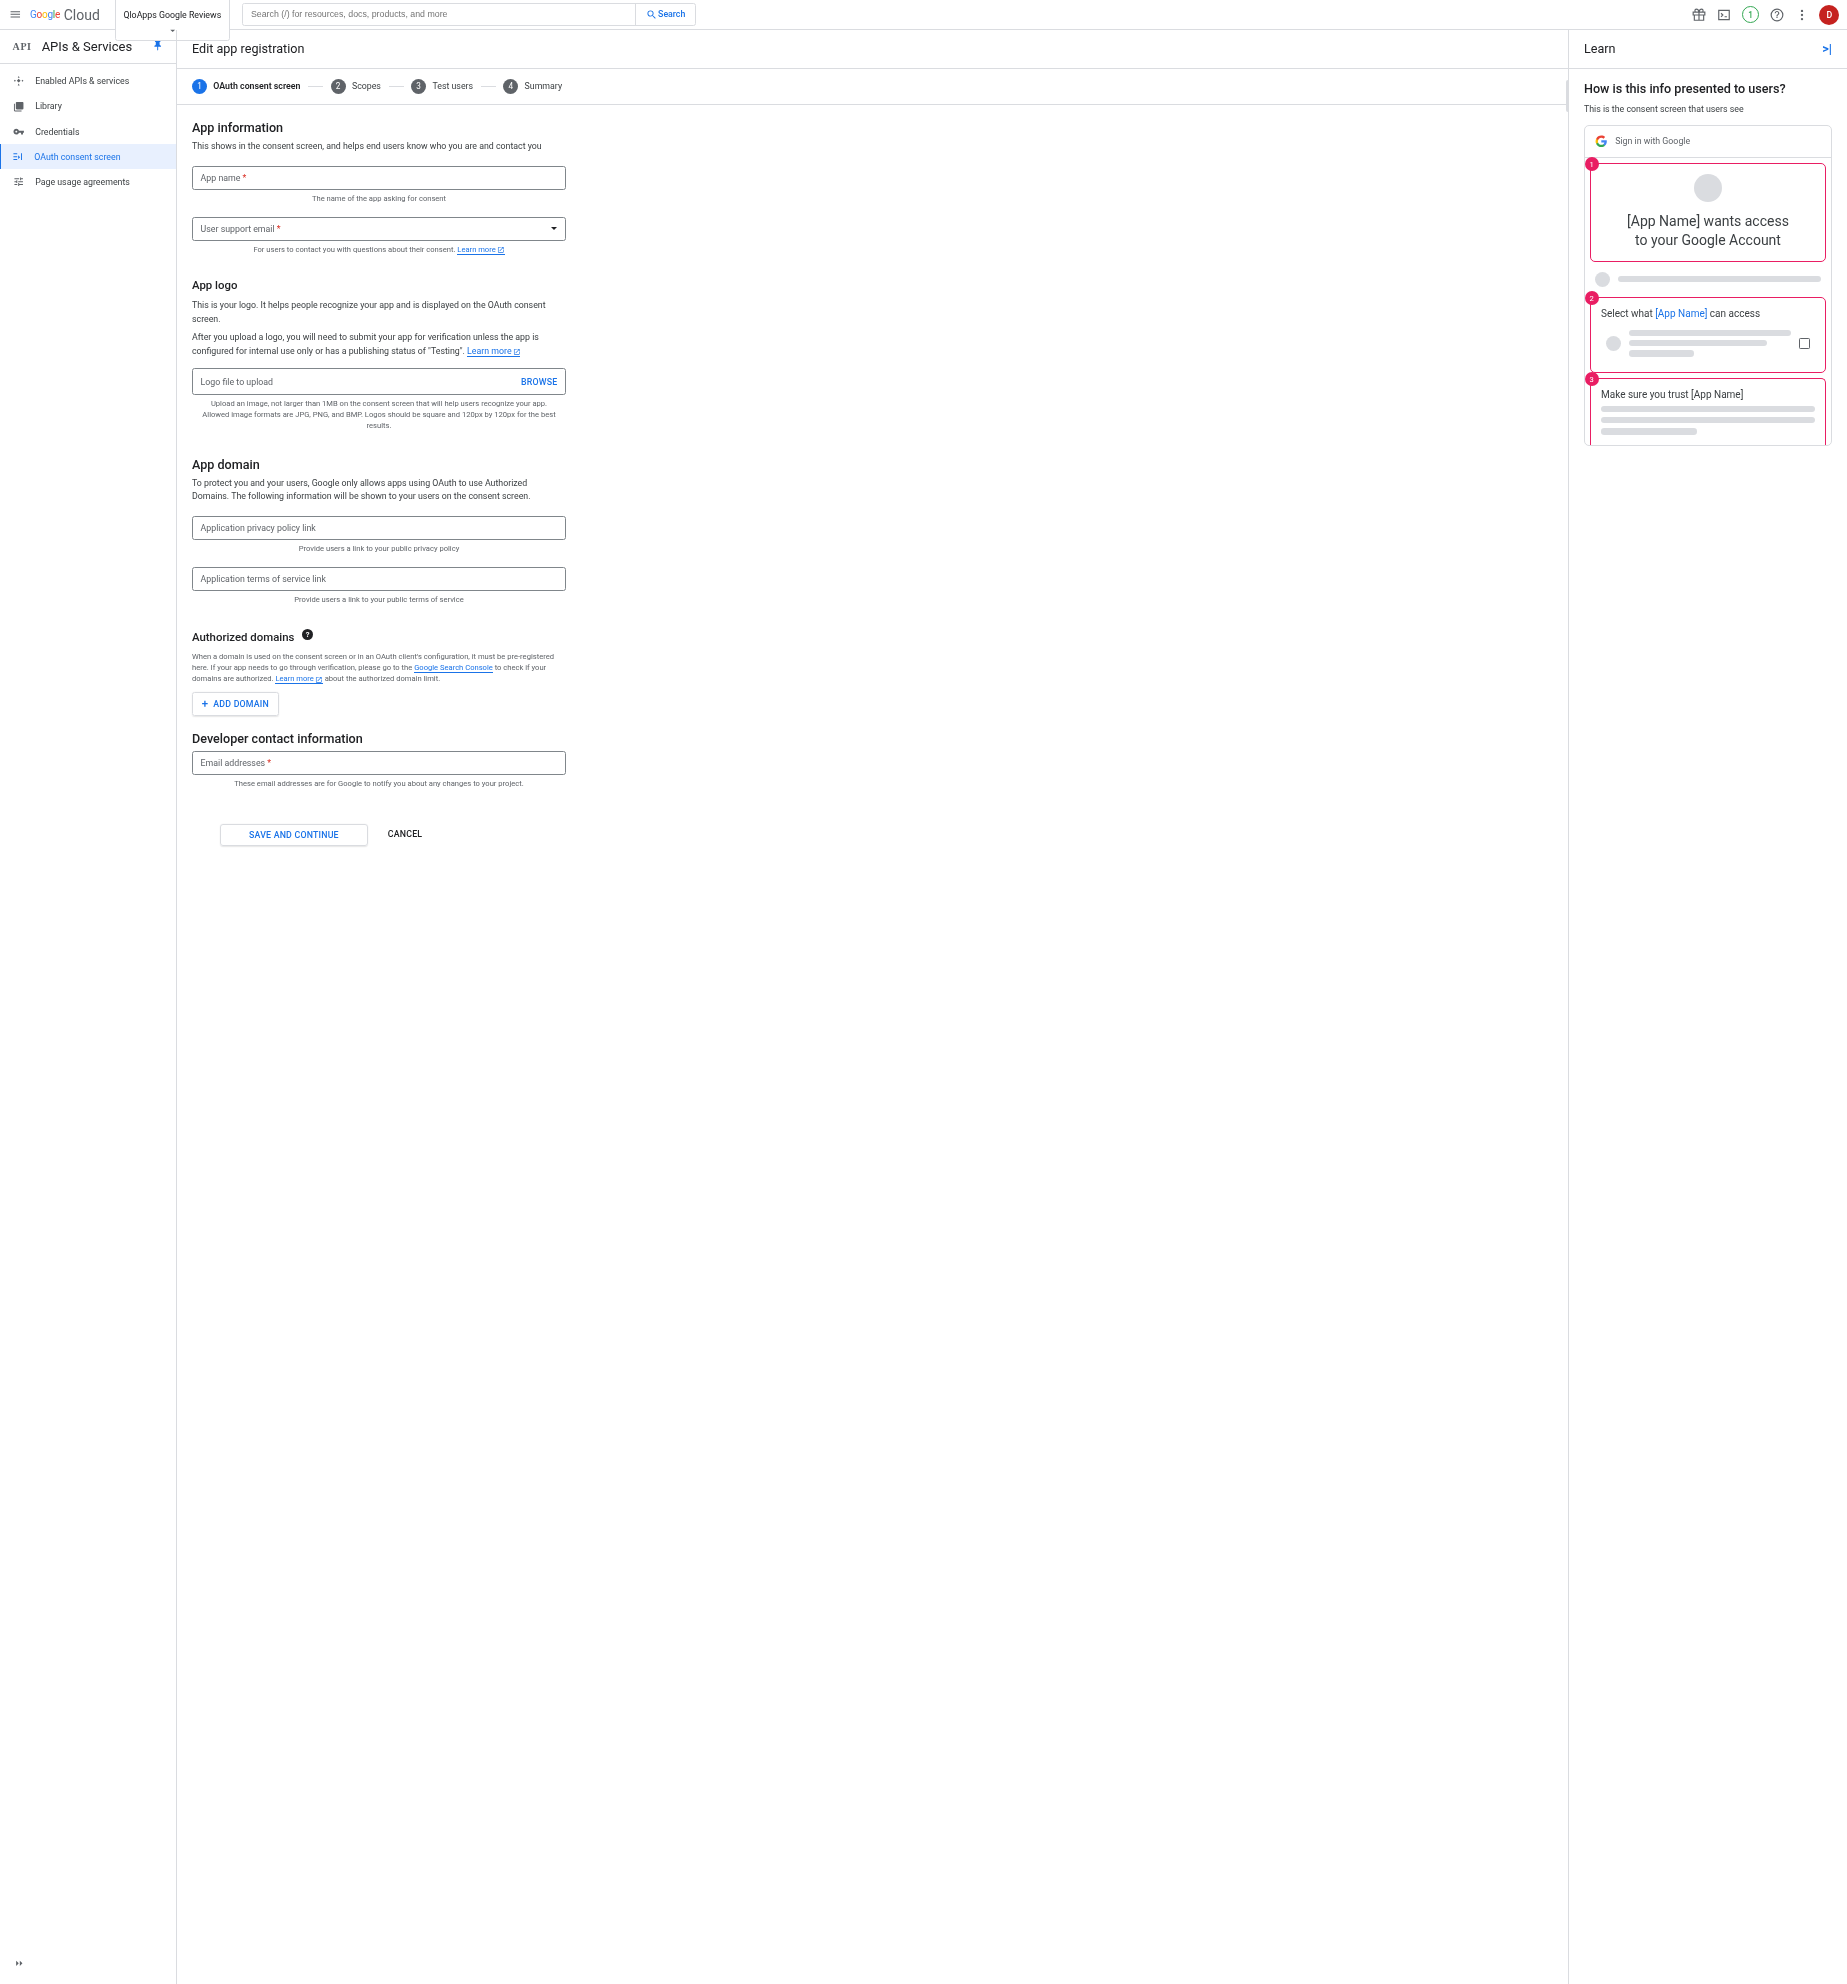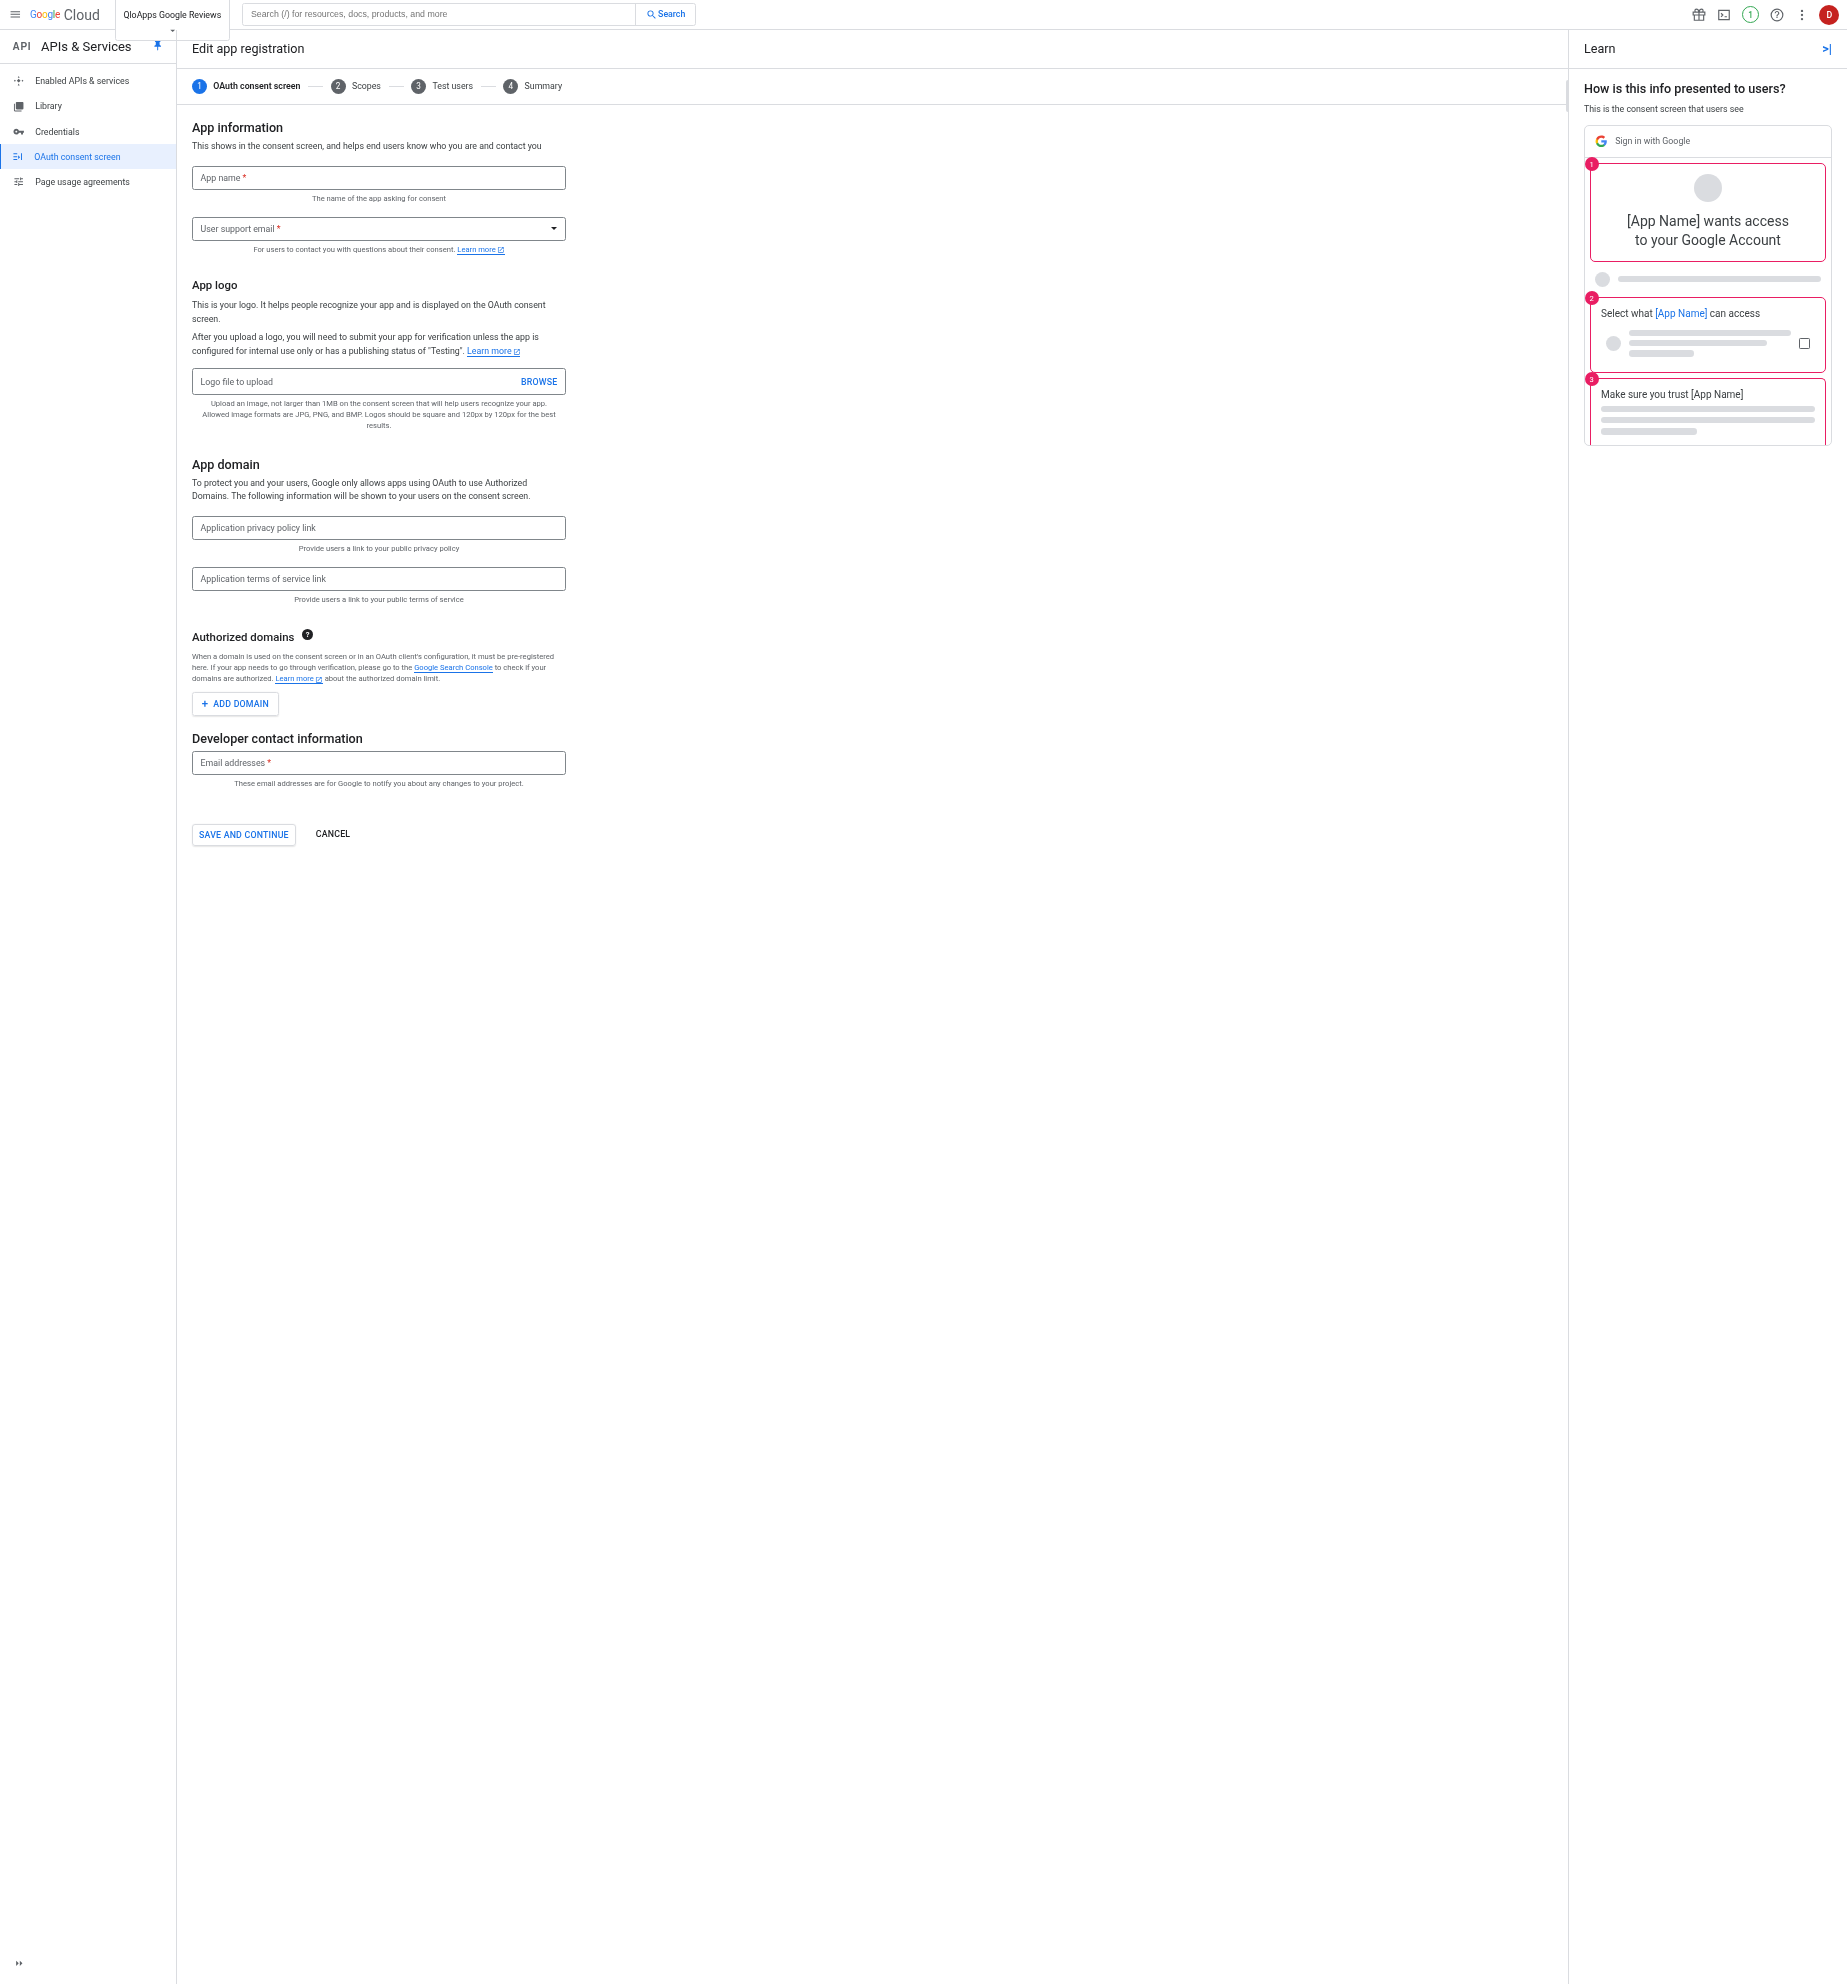--- a/index.html
+++ b/index.html
@@ -20,21 +20,21 @@
 .header-icon { width: 15px; height: 15px; display: flex; align-items: center; justify-content: center; cursor: pointer; color: #5f6368; }
 .badge-circle { width: 17.7px; height: 17.7px; border: 1.3px solid #34a853; border-radius: 50%; display: flex; align-items: center; justify-content: center; color: #34a853; font-size: 8.2px; font-weight: 500; cursor: pointer; }
 .avatar { width: 20px; height: 20px; border-radius: 50%; background: #c5221f; color: #fff; display: flex; align-items: center; justify-content: center; font-weight: 500; cursor: pointer; }
 
 
 .layout { display: flex; height: calc(100vh - 30px); }
 
 
 .sidebar { width: 177px; border-right: 0.6px solid #dadce0; display: flex; flex-direction: column; position: relative; }
 .sidebar-header { display: flex; align-items: center; padding: 8.8px 12.6px; border-bottom: 0.6px solid #dadce0; }
-.sidebar-header .api-badge { font-family: Liberation Sans, sans-serif; font-weight: 600; font-size: 10px; color: #5f6368; letter-spacing: 0.6px; }
+.sidebar-header .api-badge { font-family: Liberation Serif, serif; font-weight: 600; font-size: 10px; color: #5f6368; letter-spacing: 0.6px; }
 .sidebar-header .title { margin-left: 10px; font-size: 13px; color: #202124; }
 .sidebar-header .pin { margin-left: auto; color: #1a73e8; cursor: pointer; }
 .sidebar-items { padding: 5px 0; }
 .sidebar-item { display: flex; align-items: center; padding: 6.3px 12.6px; cursor: pointer; color: #3c4043; gap: 10px; }
 .sidebar-item.active { background: #e8f0fe; color: #1a73e8; border-left: 1.9px solid #1a73e8; padding-left: 10.7px; }
 .sidebar-item .icon { width: 12.6px; height: 12.6px; display: flex; align-items: center; justify-content: center; }
 .sidebar-collapse { position: absolute; bottom: 12.6px; left: 12.6px; cursor: pointer; color: #5f6368; }
 
 
 .main { flex: 1; display: flex; overflow: hidden; }
@@ -66,21 +66,21 @@
 .help-icon { width: 11.4px; height: 11.4px; border-radius: 50%; background: #202124; color: #fff; display: flex; align-items: center; justify-content: center; font-size: 7.6px; font-weight: bold; }
 .body-text { color: #3c4043; line-height: 1.6; margin-bottom: 3.8px; }
 .small-text { font-size: 7.6px; color: #5f6368; line-height: 1.5; }
 .link { color: #1a73e8; border-bottom: 0.6px solid #1a73e8; cursor: pointer; }
 .ext-icon { display: inline-block; width: 7.6px; height: 7.6px; margin-left: 1.3px; vertical-align: middle; }
 .logo-upload { border: 0.6px solid #80868b; border-radius: 2.5px; padding: 7.6px; display: flex; align-items: center; justify-content: space-between; margin-top: 10px; }
 .browse-btn { color: #1a73e8; font-weight: 500; cursor: pointer; letter-spacing: 0.2px; }
 .add-btn { display: inline-flex; align-items: center; gap: 5px; border: 0.6px solid #dadce0; border-radius: 2.5px; padding: 5px 8.8px; color: #1a73e8; font-weight: 500; cursor: pointer; margin-top: 7.6px; letter-spacing: 0.2px; box-shadow: 0 0.6px 1.3px rgba(0,0,0,0.1); }
 .plus { font-size: 11.4px; line-height: 1; }
 .action-row { display: flex; gap: 10px; padding: 7.6px 15px 15px; }
-.primary-btn { border: 0.6px solid #dadce0; border-radius: 3px; padding: 5px 6px; color: #1a73e8; font-weight: 500; cursor: pointer; letter-spacing: 0.2px; box-shadow: 0 0.6px 1.3px rgba(0,0,0,0.1); }
+.primary-btn { border: 0.6px solid #dadce0; border-radius: 3px; padding: 5px 28px; color: #1a73e8; font-weight: 500; cursor: pointer; letter-spacing: 0.2px; box-shadow: 0 0.6px 1.3px rgba(0,0,0,0.1); margin-left: 28px; }
 .secondary-btn { padding: 5px 10px; font-weight: 500; cursor: pointer; letter-spacing: 0.2px; color: #202124; }
 
 
 .learn { width: 278px; padding: 0; overflow-y: auto; }
 .learn-header { display: flex; align-items: center; justify-content: space-between; padding: 11.4px 15px; border-bottom: 0.6px solid #dadce0; font-size: 12.6px; }
 .learn-body { padding: 12.6px 15px; }
 .learn-title { font-size: 12.6px; font-weight: 500; margin-bottom: 7.6px; }
 .learn-desc { color: #3c4043; margin-bottom: 11.4px; }
 .consent-preview { border: 0.6px solid #dadce0; border-radius: 5px; overflow: hidden; }
 .preview-signin { display: flex; align-items: center; gap: 7.6px; padding: 8.8px 10px; border-bottom: 0.6px solid #dadce0; color: #5f6368; }

